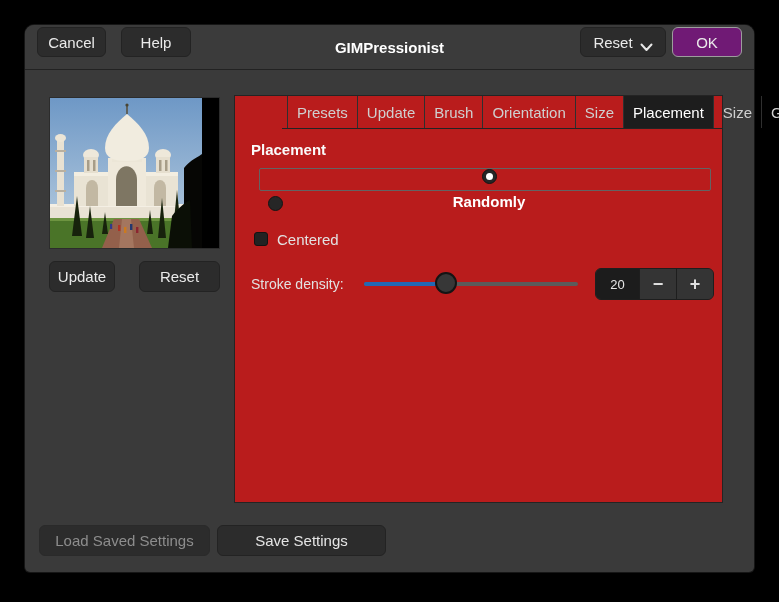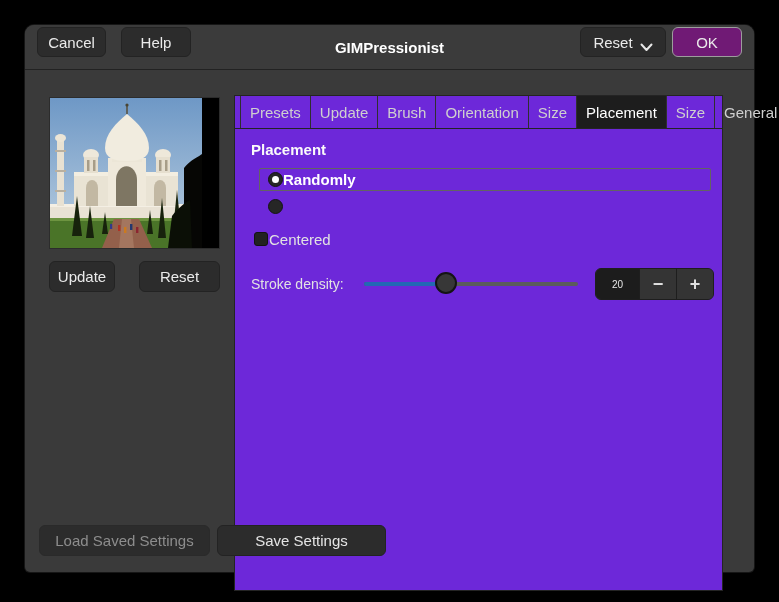--- a/index.html
+++ b/index.html
@@ -41,59 +41,59 @@
   
   .preview-frame {
     position:absolute; left:25px; top:73px; width:169px; height:150px;
     background:#000; box-shadow:0 0 0 1px #2c2c2c;
   }
   .preview-frame svg { display:block; }
   .btn-update { position:absolute; left:24px; top:236px; width:66px; height:31px; }
   .btn-preview-reset { position:absolute; left:114px; top:236px; width:81px; height:31px; }
   
   .panel {
-    position:absolute; left:209px; top:70px; width:489px; height:496px;
-    box-sizing:border-box; border:1px solid #242424; background:#6d28d9;
+    position:absolute; left:209px; top:70px; width:489px; height:408px;
+    box-sizing:border-box; border:1px solid #242424; background:#b91c1c;padding-left:47px;
   }
   .tabs {
     display:flex; height:32px; align-items:stretch;
     border-bottom:1px solid #242424; padding-left:5px;
   }
   .tab {
     display:flex; align-items:center; padding:0 9px;
     font-size:15px; color:#cfcfcf;
     border-right:1px solid #2f2f2f; cursor:default;
   }
   .tab:first-child { border-left:1px solid #2f2f2f; }
   .tab.active { background:#1d1d1d; color:#ffffff; }
   .panel-heading {
     position:absolute; left:16px; top:45px;
     font-size:15px; font-weight:bold; color:#fafafa;
   }
   .radio-row {
-    position:absolute; display:flex; align-items:center; 
-    font-size:15px; color:#e2e2e2; cursor:default;
+    position:absolute; display:flex; align-items:center; gap:9px;
+    font-size:15px; color:#e2e2e2; cursor:default;flex-direction:column;
   }
   .radio-row.focused {
     left:24px; top:72px; width:452px; height:23px;
     border:1px solid #636363; border-radius:2px; padding-left:8px;
     box-sizing:border-box;
   }
   .radio-row.row2 { left:33px; top:100px; height:20px; }
   .radio-row.selected .radio-label { font-weight:bold; color:#ffffff; }
   .radio-circle {
     width:15px; height:15px; border-radius:50%;
     background:#262626; border:1px solid #141414; box-sizing:border-box;
     display:flex; align-items:center; justify-content:center; flex:0 0 auto;
   }
   .radio-dot { width:7px; height:7px; border-radius:50%; background:transparent; }
   .radio-row.selected .radio-dot { background:#ffffff; }
   .check-row {
     position:absolute; left:19px; top:134px; height:18px;
-    display:flex; align-items:center; gap:1px;
+    display:flex; align-items:center; gap:9px;
     font-size:15px; color:#e2e2e2; cursor:default;
   }
   .checkbox {
     width:14px; height:14px; border-radius:3px;
     background:#222222; border:1px solid #131313; box-sizing:border-box; flex:0 0 auto;
   }
   .slider-label {
     position:absolute; left:16px; top:172px; height:32px;
     display:flex; align-items:center; font-size:14px; color:#e2e2e2;
   }
@@ -113,21 +113,21 @@
     border-radius:50%; background:#373737; border:2px solid #141414;
     box-sizing:border-box;
   }
   .spin {
     position:absolute; left:360px; top:172px; width:119px; height:32px;
     box-sizing:border-box; display:flex;
     border:1px solid #1e1e1e; border-radius:6px; overflow:hidden;
     background:#343434;
   }
   .spin-value {
-    width:43px; background:#1c1c1c; color:#e6e6e6; font-size:10px;
+    width:43px; background:#1c1c1c; color:#e6e6e6; font-size:13px;
     display:flex; align-items:center; justify-content:center;text-align:right;
   }
   .spin-btn {
     flex:1; display:flex; align-items:center; justify-content:center;
     color:#e0e0e0; font-size:18px; font-weight:bold;
     border-left:1px solid #1e1e1e; background:#343434; cursor:default;
   }
   
   .ftr-btn { position:absolute; top:500px; height:31px; }
   .btn-load { left:14px; width:171px; }

